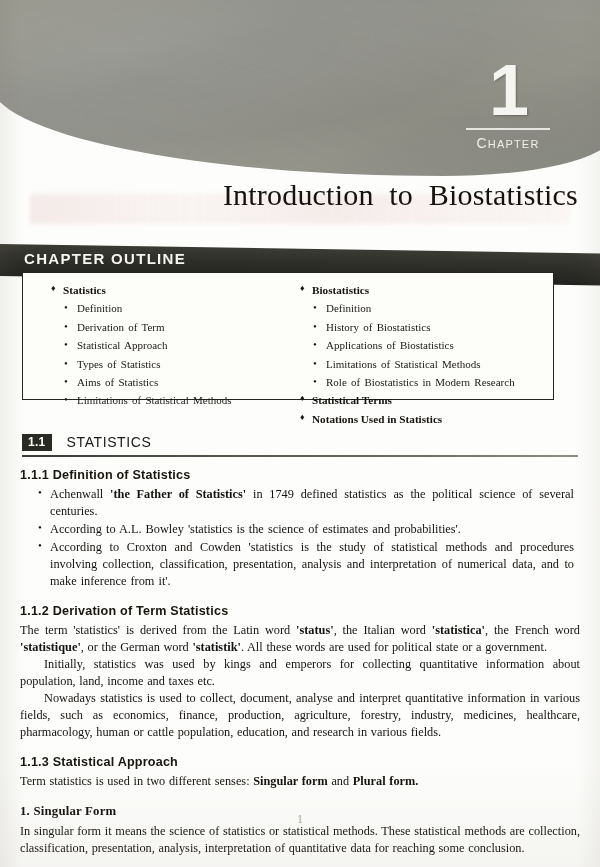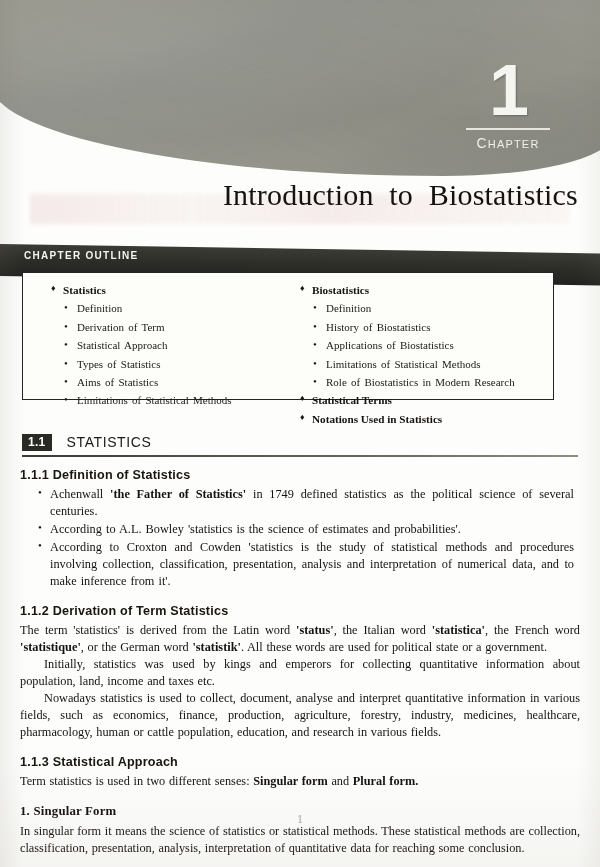--- a/index.html
+++ b/index.html
@@ -128,21 +128,21 @@
     background: linear-gradient(180deg, #3b3b35 0%, #2c2c27 55%, #222220 100%);
     transform: rotate(0.9deg);
     transform-origin: left center;
   }
   .outline-ribbon-label {
     position: absolute;
     left: 24px;
     top: 250px;
     font-family: "Liberation Sans", sans-serif;
     font-weight: bold;
-    font-size: 10px;
+    font-size: 15px;
     letter-spacing: 1.3px;
     color: #f5f4ee;
     z-index: 5;
   }
 
   .outline-box {
     position: absolute;
     left: 22px;
     top: 28px;
     width: 532px;

